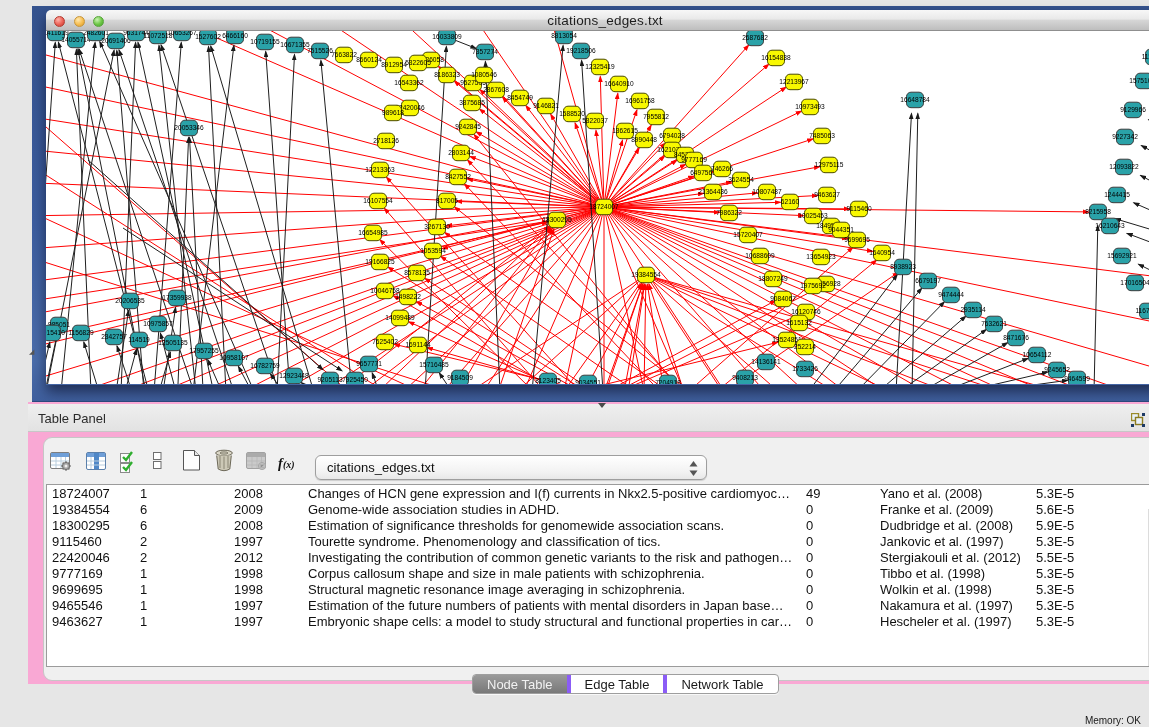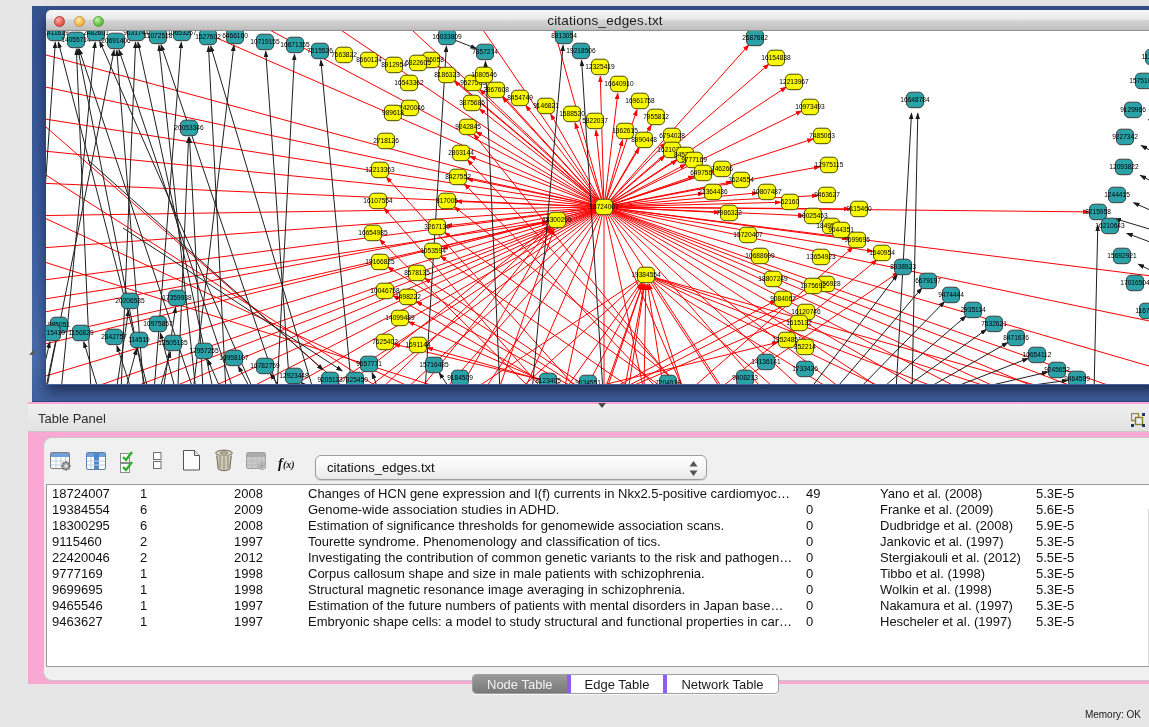--- a/index.html
+++ b/index.html
@@ -59,21 +59,21 @@
 #vthumb { position:absolute; left:2px; top:2px; width:10px; height:23px; background:#b3b3b3; border-radius:5px; }
 
 #tabs { position:absolute; left:428px; top:236px; height:20px; display:flex;
   border:1px solid #9e9e9e; border-radius:4px; overflow:hidden; background:#fff;
   box-shadow:0 1px 0 rgba(255,255,255,.7); }
 #tabs .tab { font-size:13px; color:#1a1a1a; padding:2px 14px 0 14px; height:20px; }
 #tabs .sel { background:linear-gradient(180deg,#9a9a9a,#757575); color:#f2f2f2; }
 #tabs .tab + .tab { border-left:4px solid #8b5cf6; }
 
 #statusbar { position:absolute; left:0; top:297px; width:100%; height:28px; }
-#mem { position:absolute; right:36px; top:10px; font-size:10px; color:#1a1a1a; }
+#mem { position:absolute; right:36px; top:16px; font-size:10px; color:#1a1a1a; }
 #memdot { position:absolute; right:14px; top:10px; width:12px; height:12px; border-radius:50%;
   background:#3ec43e; border:1px solid #1e6e1e; }
 
 #rightstrip { position:absolute; left:1146px; top:0px; width:3px; height:402px;
   background:#8f8f8f; }
 #rightstrip2 { position:absolute; left:1141px; top:402px; width:8px; height:325px;
   background:linear-gradient(90deg,#a8a8a8 0 2px,#8f8f8f 2px 5px,#d9d9d9 5px); }
 </style></head>
 <body>
 <div id="app">

